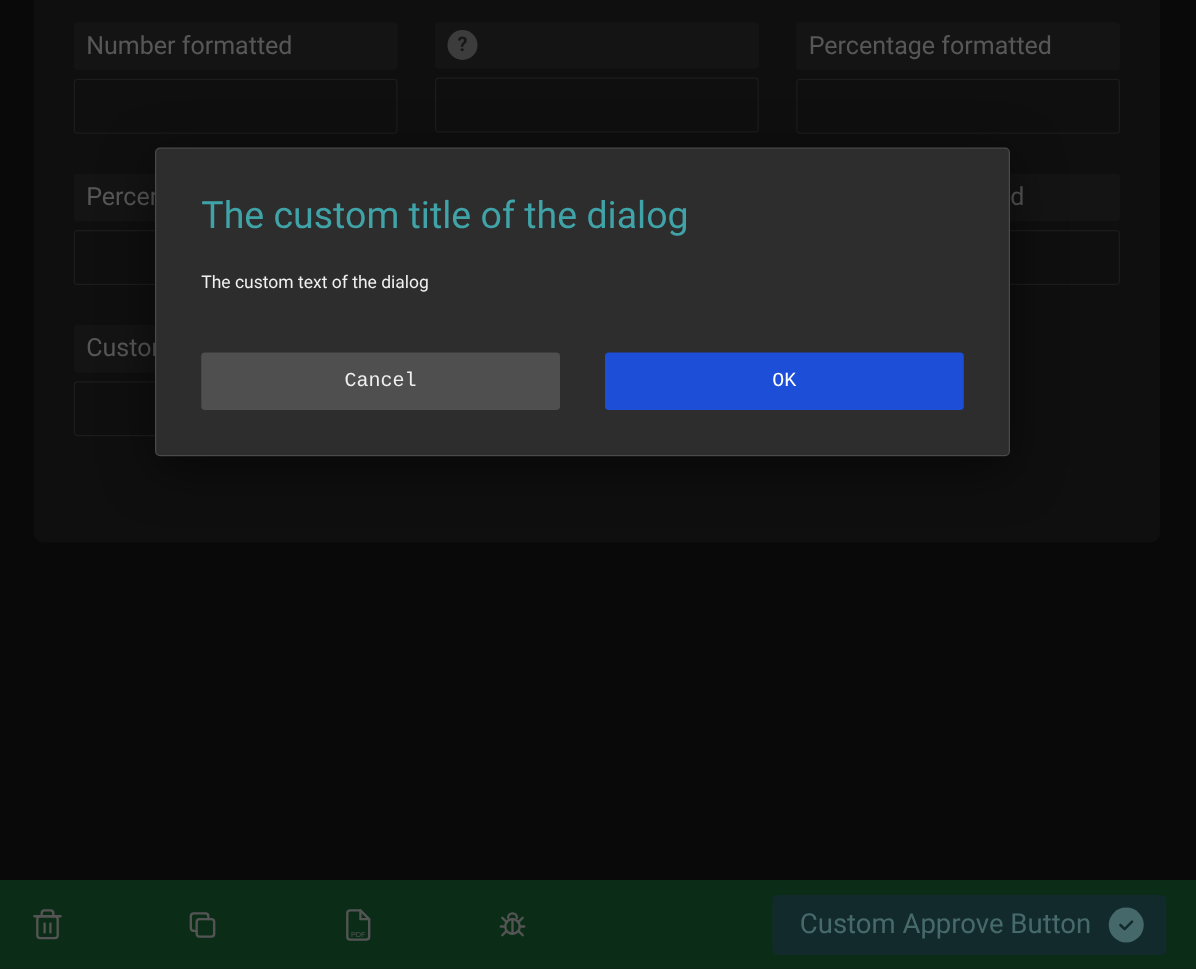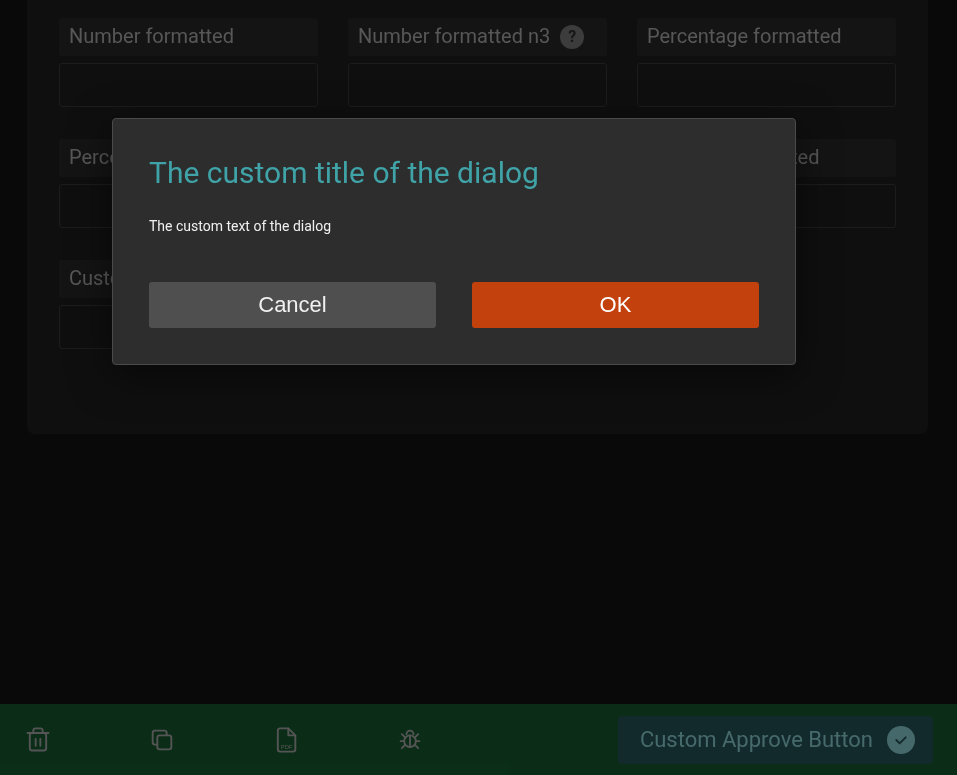--- a/index.html
+++ b/index.html
@@ -134,21 +134,21 @@
 
   
   .modal-overlay {
     position: absolute;
     inset: 0;
     background: rgba(0,0,0,0.45);
   }
 
   .dialog {
     position: absolute;
-    left: 112px;
+    left: 124px;
     top: 118px;
     width: 684px;
     background: #2d2d2d;
     border: 1px solid #4a4a4a;
     border-radius: 4px;
     padding: 36px 36px 36px 36px;
     box-shadow: 0 10px 40px rgba(0,0,0,0.5);
   }
 
   .dialog-title {
@@ -167,53 +167,53 @@
   .dialog-actions {
     display: flex;
     gap: 36px;
   }
 
   .dlg-btn {
     flex: 1;
     height: 46px;
     border: none;
     border-radius: 3px;
-    font-size: 22px;
+    font-size: 16px;
     cursor: pointer;
     display: flex;
     align-items: center;
     justify-content: center;
+    font-family: Liberation Mono, monospace;
   }
 
   .btn-cancel {
     background: #4f4f4f;
     color: #f0f0f0;
   }
   .btn-ok {
-    background: #c2410c;
+    background: #1d4ed8;
     color: #ffffff;
   }
 </style>
 </head>
 <body>
 
 <div class="page-bg"></div>
 
 <div class="form-panel">
 
   <div class="form-row">
     <div class="form-field">
       <div class="field-label">
         <span>Number formatted</span>
       </div>
       <div class="field-input"></div>
     </div>
     <div class="form-field">
       <div class="field-label">
-        <span>Number formatted n3</span>
         <span class="help-badge">?</span>
       </div>
       <div class="field-input"></div>
     </div>
     <div class="form-field">
       <div class="field-label">
         <span>Percentage formatted</span>
       </div>
       <div class="field-input"></div>
     </div>

